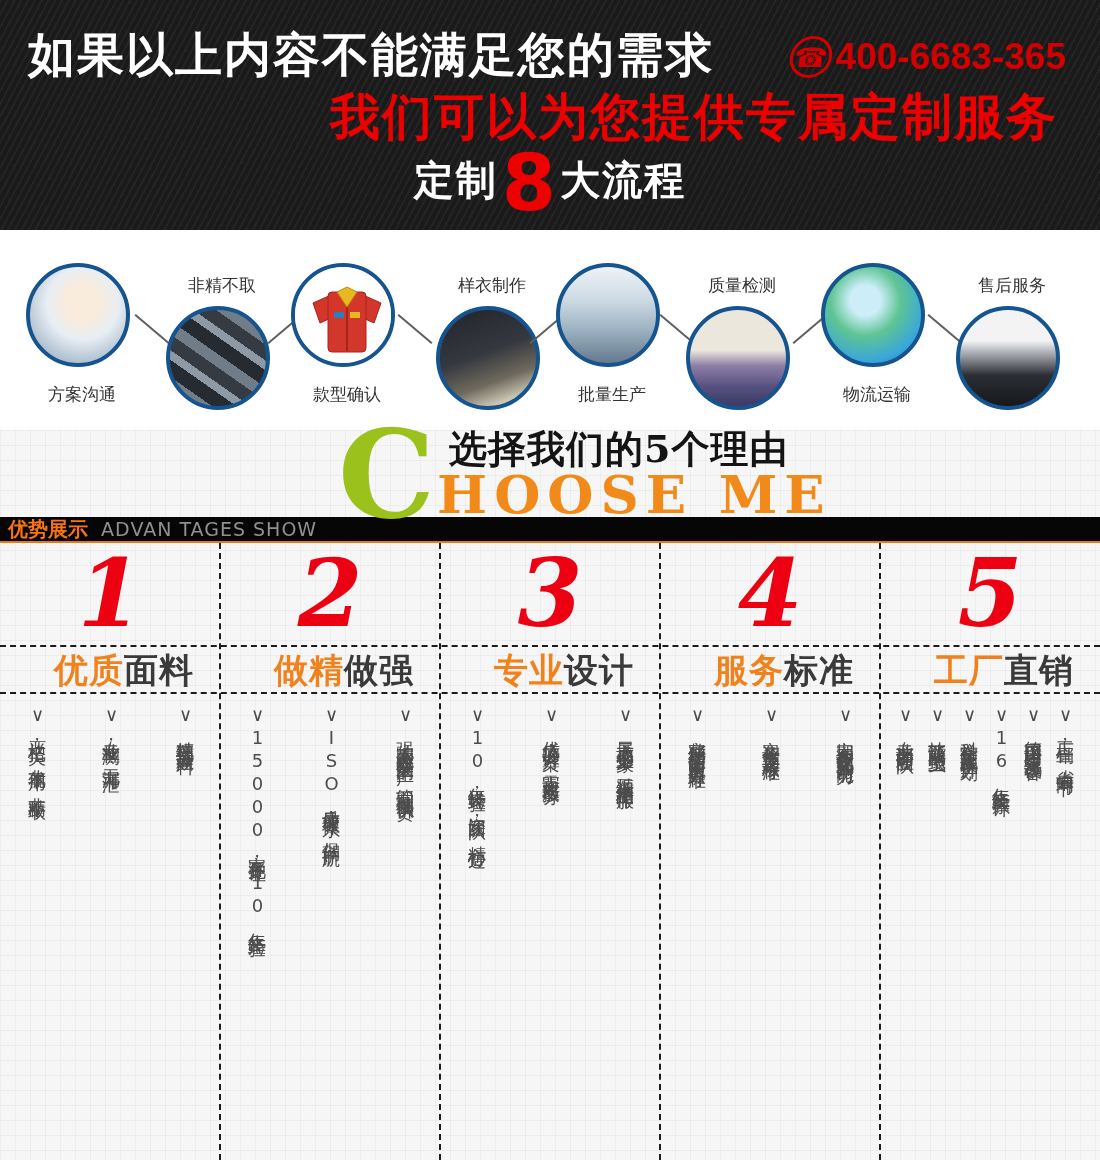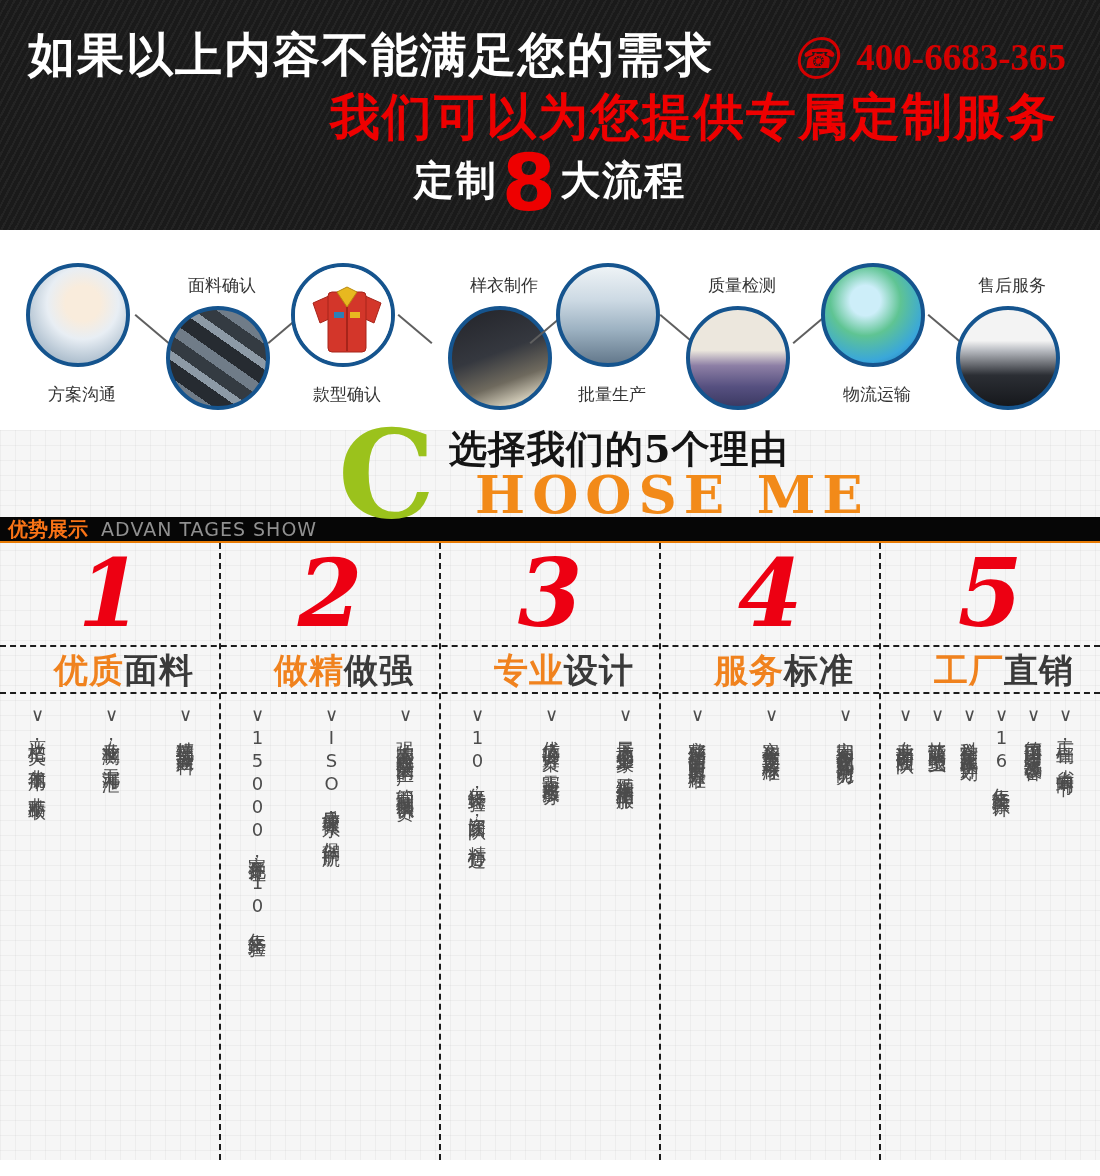--- a/index.html
+++ b/index.html
@@ -8,21 +8,21 @@
 
   
   .banner { height:230px; position:relative;
     background-color:#1a1a1a;
     background-image:repeating-linear-gradient(118deg, rgba(255,255,255,0.045) 0 2px, transparent 2px 6px);
   }
   .headline { position:absolute; left:28px; top:24px; font-size:47px; font-weight:900; color:#ffffff; letter-spacing:2px; white-space:nowrap; }
   .phone { position:absolute; right:34px; top:36px; display:flex; align-items:center; }
   .phone-icon { width:42px; height:42px; border:3px solid #d40000; border-radius:50%;
     color:#d40000; font-size:27px; line-height:37px; text-align:center; transform:skewX(-8deg); }
-  .phone-number { margin-left:16px; font-family:Liberation Serif, serif; font-weight:bold;
+  .phone-number { margin-left:4px; font-family:Liberation Sans, sans-serif; font-weight:bold;
     font-size:37px; color:#d40000; letter-spacing:0px; white-space:nowrap; }
   .subheadline { position:absolute; left:330px; top:84px; font-size:50px; font-weight:900; color:#ee0000; letter-spacing:2px; white-space:nowrap; }
   .process-title { position:absolute; bottom:2px; width:100%; text-align:center; color:#fff; }
   .pt-side { font-size:40px; font-weight:900; vertical-align:16px; letter-spacing:2px; }
   .pt-num  { font-size:78px; font-weight:900; color:#ee0000; padding:0 4px; }
 
   
   .flow { height:200px; position:relative; background:#ffffff; }
   .step { position:absolute; width:112px; }
   .circle { width:104px; height:104px; border:4px solid #15548e; border-radius:50%; overflow:hidden; background:#eee; }
@@ -45,21 +45,21 @@
     background-image:linear-gradient(rgba(0,0,0,0.035) 1px, transparent 1px),
                      linear-gradient(90deg, rgba(0,0,0,0.035) 1px, transparent 1px);
     background-size:15px 15px; }
 
   
   .choose { height:87px; position:relative; }
   .choose-inner { position:absolute; left:338px; top:-4px; display:flex; }
   .big-c { font-family:"DejaVu Serif","Liberation Serif",serif; font-weight:bold; font-size:122px; line-height:96px; color:#9bc21c; }
   .choose-text { margin-left:2px; }
   .choose-cn { font-family:"DejaVu Serif","Liberation Serif",serif; font-size:38px; font-weight:bold; color:#141414; line-height:46px; letter-spacing:1px; white-space:nowrap;margin-left:12px; }
-  .choose-en { font-family:"DejaVu Serif","Liberation Serif",serif; font-size:53px; font-weight:bold; color:#f28a19; line-height:44px; letter-spacing:7px; white-space:nowrap;margin-left:38px; }
+  .choose-en { font-family:"DejaVu Serif","Liberation Serif",serif; font-size:53px; font-weight:bold; color:#f28a19; line-height:44px; letter-spacing:7px; white-space:nowrap; }
 
   
   .adv-bar { height:26px; background:#060606; border-bottom:2px solid #e87b05; line-height:24px; padding-left:8px; white-space:nowrap; }
   .adv-bar-cn { color:#f97316; font-size:20px; font-weight:bold; }
   .adv-bar-en { color:#909090; font-size:19px; margin-left:8px; letter-spacing:1px; }
 
   
   .adv-grid { position:relative; height:617px; }
   .adv-cols { display:flex; height:100%; }
   .adv-col { width:220px; display:flex; flex-direction:column; }
@@ -96,38 +96,38 @@
   </div>
 
   <div class="flow" id="flow">
       <div class="step" style="left: 26px; top: 33px;">
         <div class="circle p1"></div>
         <div class="step-label label-below">方案沟通</div>
       </div>
       <div class="connector conn-down" style="left: 130px;"></div>
       <div class="step" style="left: 166px; top: 76px;">
         <div class="circle p2"></div>
-        <div class="step-label label-above">面料确认</div>
+        <div class="step-label label-above">非精不取</div>
       </div>
       <div class="connector conn-up" style="left: 262.5px;"></div>
       <div class="step" style="left: 291px; top: 33px;">
         <div class="circle p3"><svg viewBox="0 0 104 104" width="104" height="104">
             <rect width="104" height="104" fill="#ffffff"></rect>
             <path d="M36 28 L18 36 L25 56 L36 51 Z" fill="#d3362a" stroke="#a7241a"></path>
             <path d="M68 28 L86 36 L79 56 L68 51 Z" fill="#d3362a" stroke="#a7241a"></path>
             <rect x="33" y="25" width="38" height="60" rx="4" fill="#d3362a" stroke="#a7241a"></rect>
             <path d="M42 25 L52 40 L62 25 L52 20 Z" fill="#e8b820" stroke="#b8890e"></path>
             <line x1="52" y1="40" x2="52" y2="84" stroke="#a7241a" stroke-width="2"></line>
             <rect x="39" y="45" width="10" height="6" fill="#2e7fb5"></rect>
             <rect x="55" y="45" width="10" height="6" fill="#e8b820"></rect>
           </svg></div>
         <div class="step-label label-below">款型确认</div>
       </div>
       <div class="connector conn-down" style="left: 392.5px;"></div>
-      <div class="step" style="left: 448px; top: 76px;">
+      <div class="step" style="left: 436px; top: 76px;">
         <div class="circle p4"></div>
         <div class="step-label label-above">样衣制作</div>
       </div>
       <div class="connector conn-up" style="left: 525px;"></div>
       <div class="step" style="left: 556px; top: 33px;">
         <div class="circle p5"></div>
         <div class="step-label label-below">批量生产</div>
       </div>
       <div class="connector conn-down" style="left: 655px;"></div>
       <div class="step" style="left: 686px; top: 76px;">

